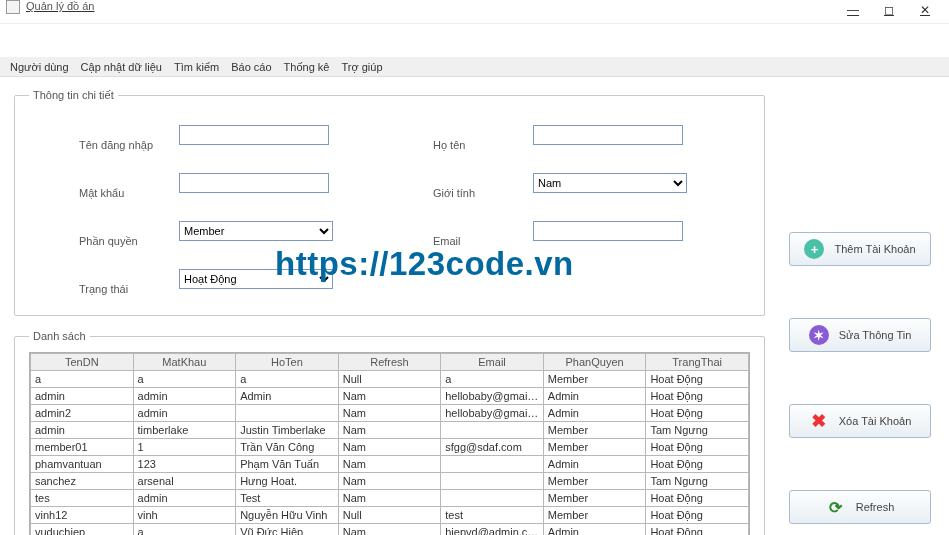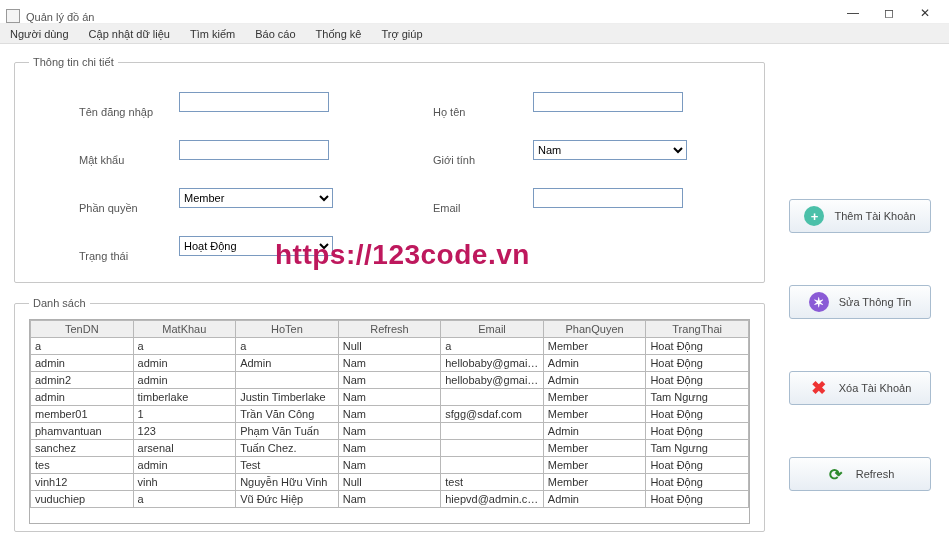--- a/index.html
+++ b/index.html
@@ -10,24 +10,25 @@
     background: #fff;
     color: #333;
     width: 949px;
     height: 535px;
     overflow: hidden;
     position: relative;
   }
   .titlebar {
     height: 24px;
     display: flex;
-    align-items: flex-end;
+    align-items: flex-start;
     padding: 0 6px;
     background: #fff;
     border-bottom: 1px solid #eee;
+    text-decoration: underline;
   }
   .titlebar .app-icon {
     width: 14px; height: 14px;
     border: 1px solid #999;
     margin-right: 6px;
     background: #f4f4f4;
   }
   .titlebar .title { flex: 1; color: #555; }
   .win-btn {
     width: 36px; height: 20px;
@@ -35,21 +36,22 @@
     font-size: 12px; color: #333;
     cursor: pointer;
   }
   .menubar {
     height: 20px;
     background: #f0f0f0;
     border-bottom: 1px solid #ddd;
     display: flex;
     align-items: center;
     padding: 0 4px;
-    gap: 8px;
+    gap: 0;
+    margin-top: 33px;
   }
   .menubar .menu-item {
     padding: 2px 6px;
     cursor: pointer;
   }
   .content {
     position: relative;
     padding: 12px 14px 12px 14px;
   }
   fieldset {
@@ -77,27 +79,26 @@
     background: #fff;
     padding: 0 4px;
     font: inherit;
     width: 150px;
   }
   select { width: 154px; padding: 0; }
   .watermark {
     position: absolute;
     left: 275px;
     top: 168px;
-    font-size: 28px;
+    font-size: 33px;
     font-weight: bold;
-    color: #be185d;
+    color: #0369a1;
     font-family: Arial, sans-serif;
     pointer-events: none;
     letter-spacing: 0.5px;
-    margin-top: 27px;
   }
   .list-fieldset {
     height: 235px;
   }
   .table-wrap {
     height: 205px;
     overflow: auto;
     border: 1px solid #b0b0b0;
   }
   table {
@@ -275,21 +276,21 @@
               <td>123</td>
               <td>Phạm Văn Tuấn</td>
               <td>Nam</td>
               <td></td>
               <td>Admin</td>
               <td>Hoat Động</td>
             </tr>
             <tr>
               <td>sanchez</td>
               <td>arsenal</td>
-              <td>Tuấn Chez.</td>
+              <td>Hưng Hoat.</td>
               <td>Nam</td>
               <td></td>
               <td>Member</td>
               <td>Tam Ngưng</td>
             </tr>
             <tr>
               <td>tes</td>
               <td>admin</td>
               <td>Test</td>
               <td>Nam</td>

